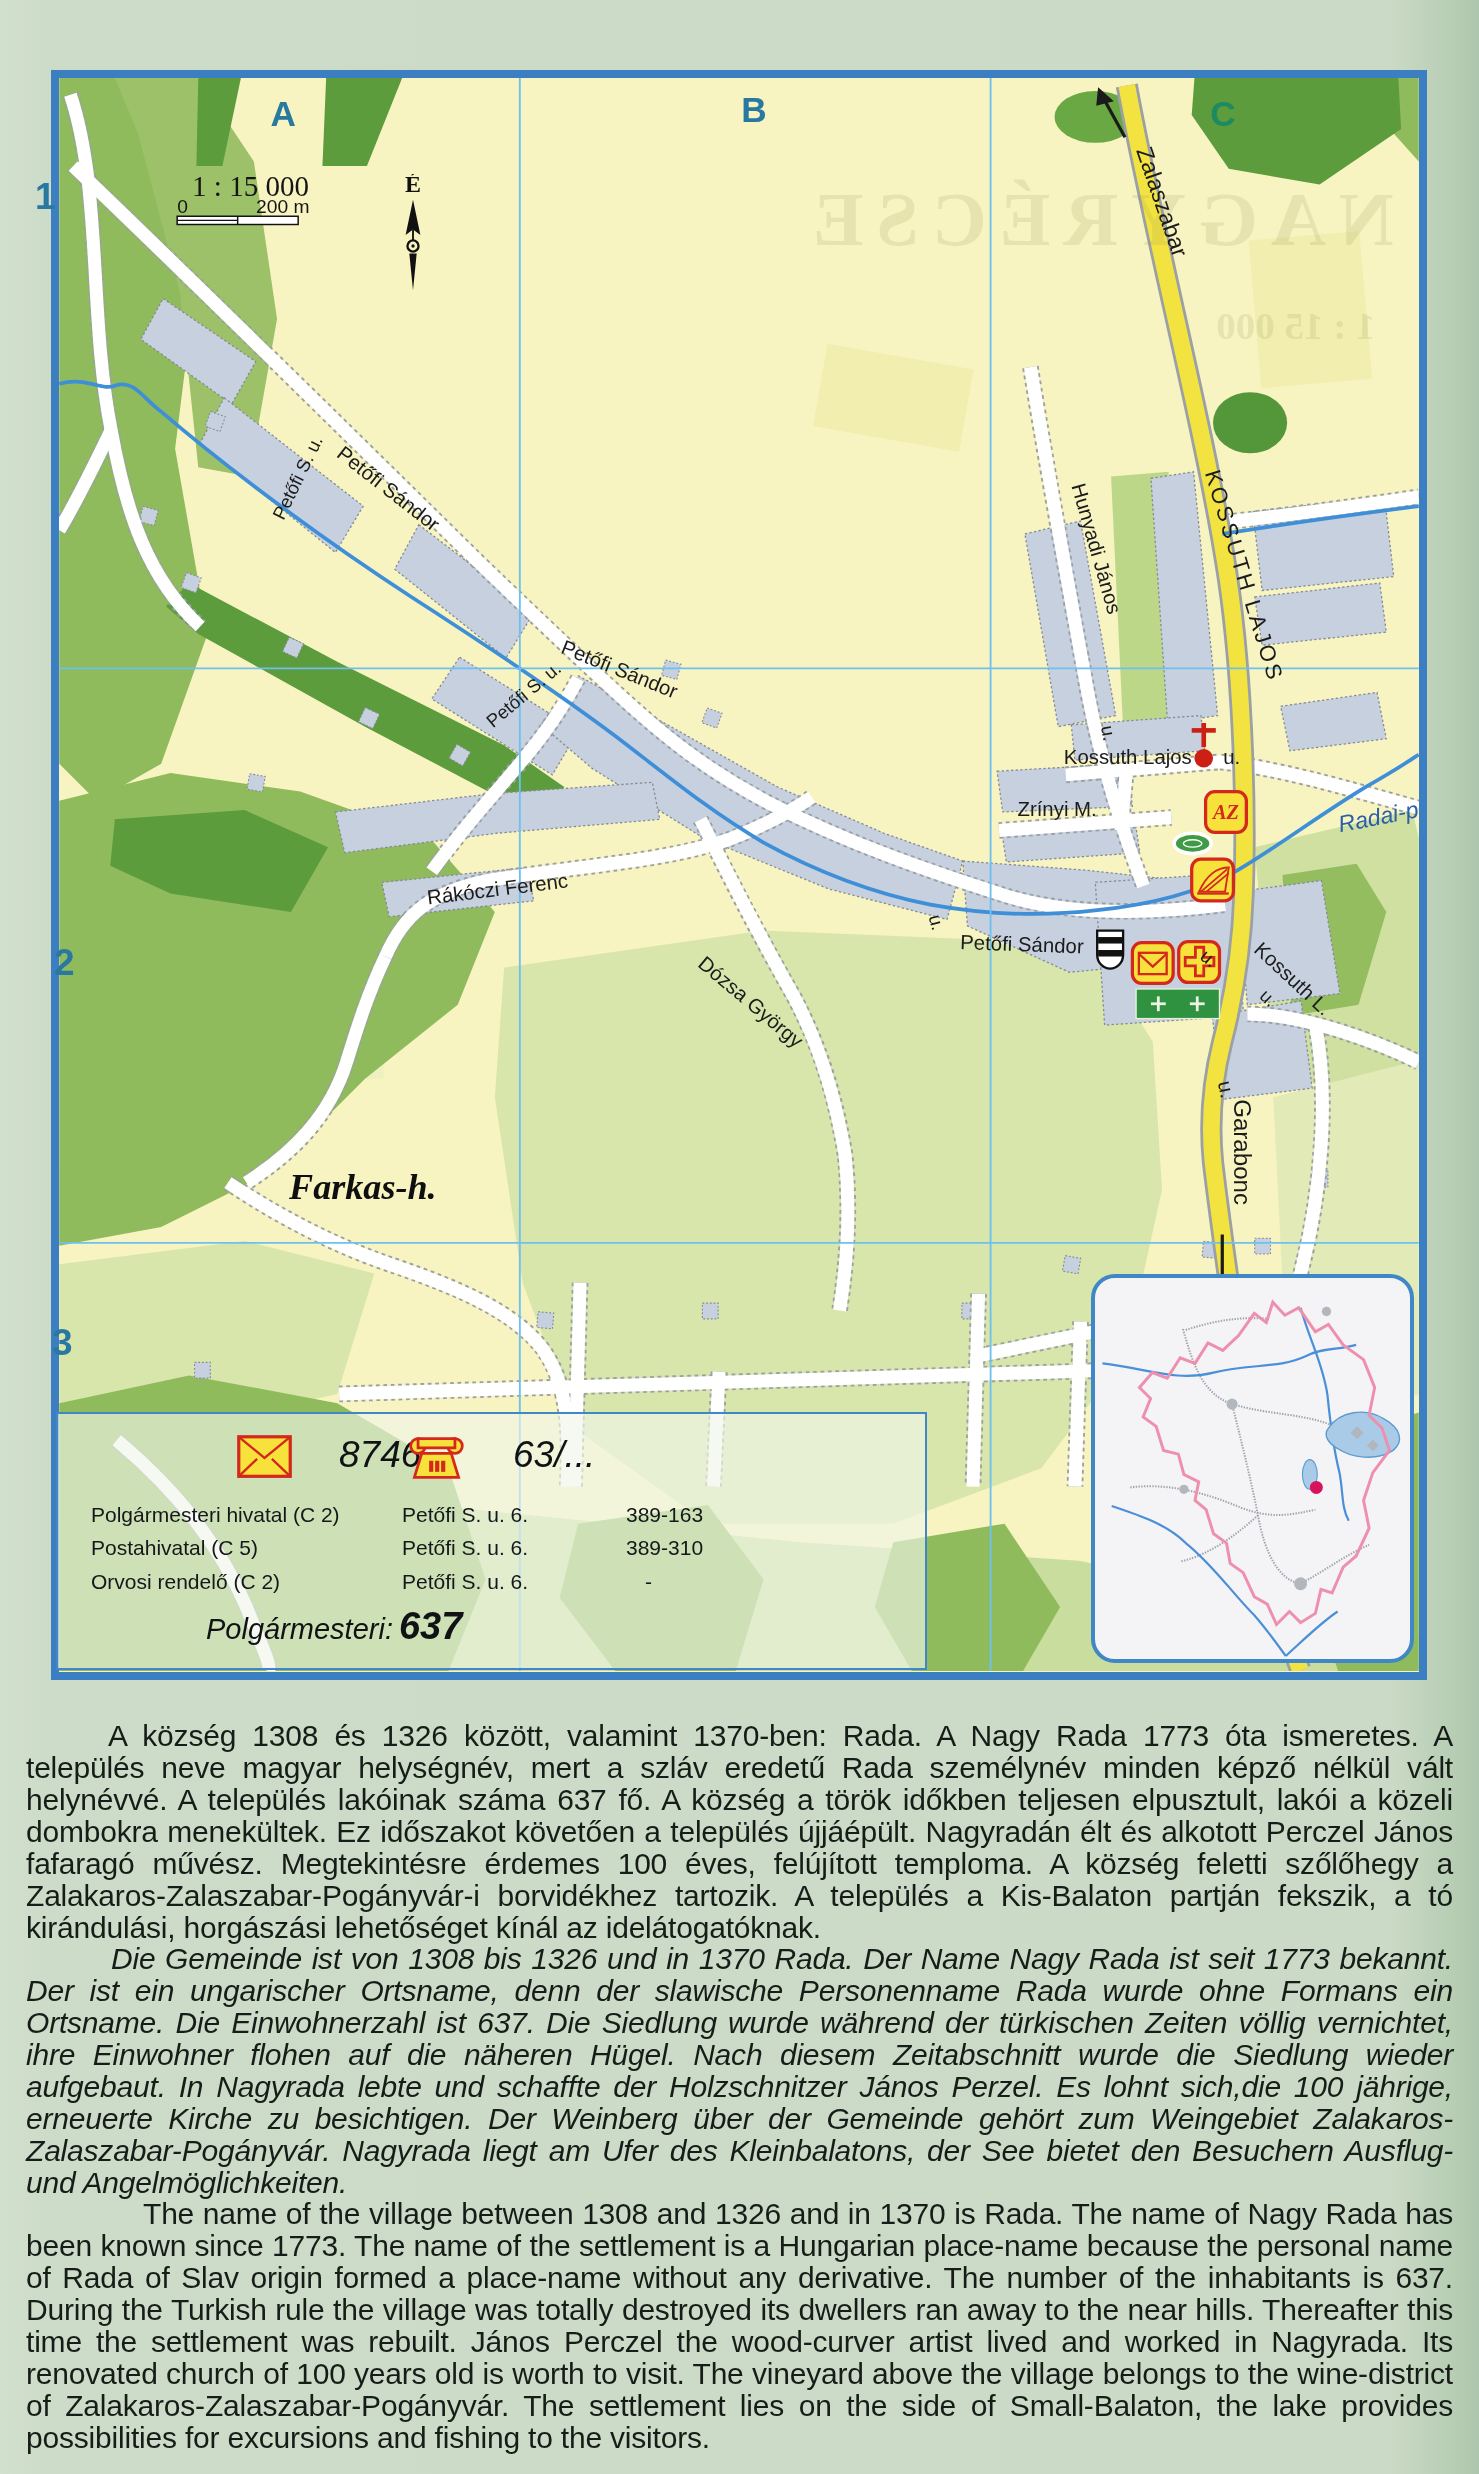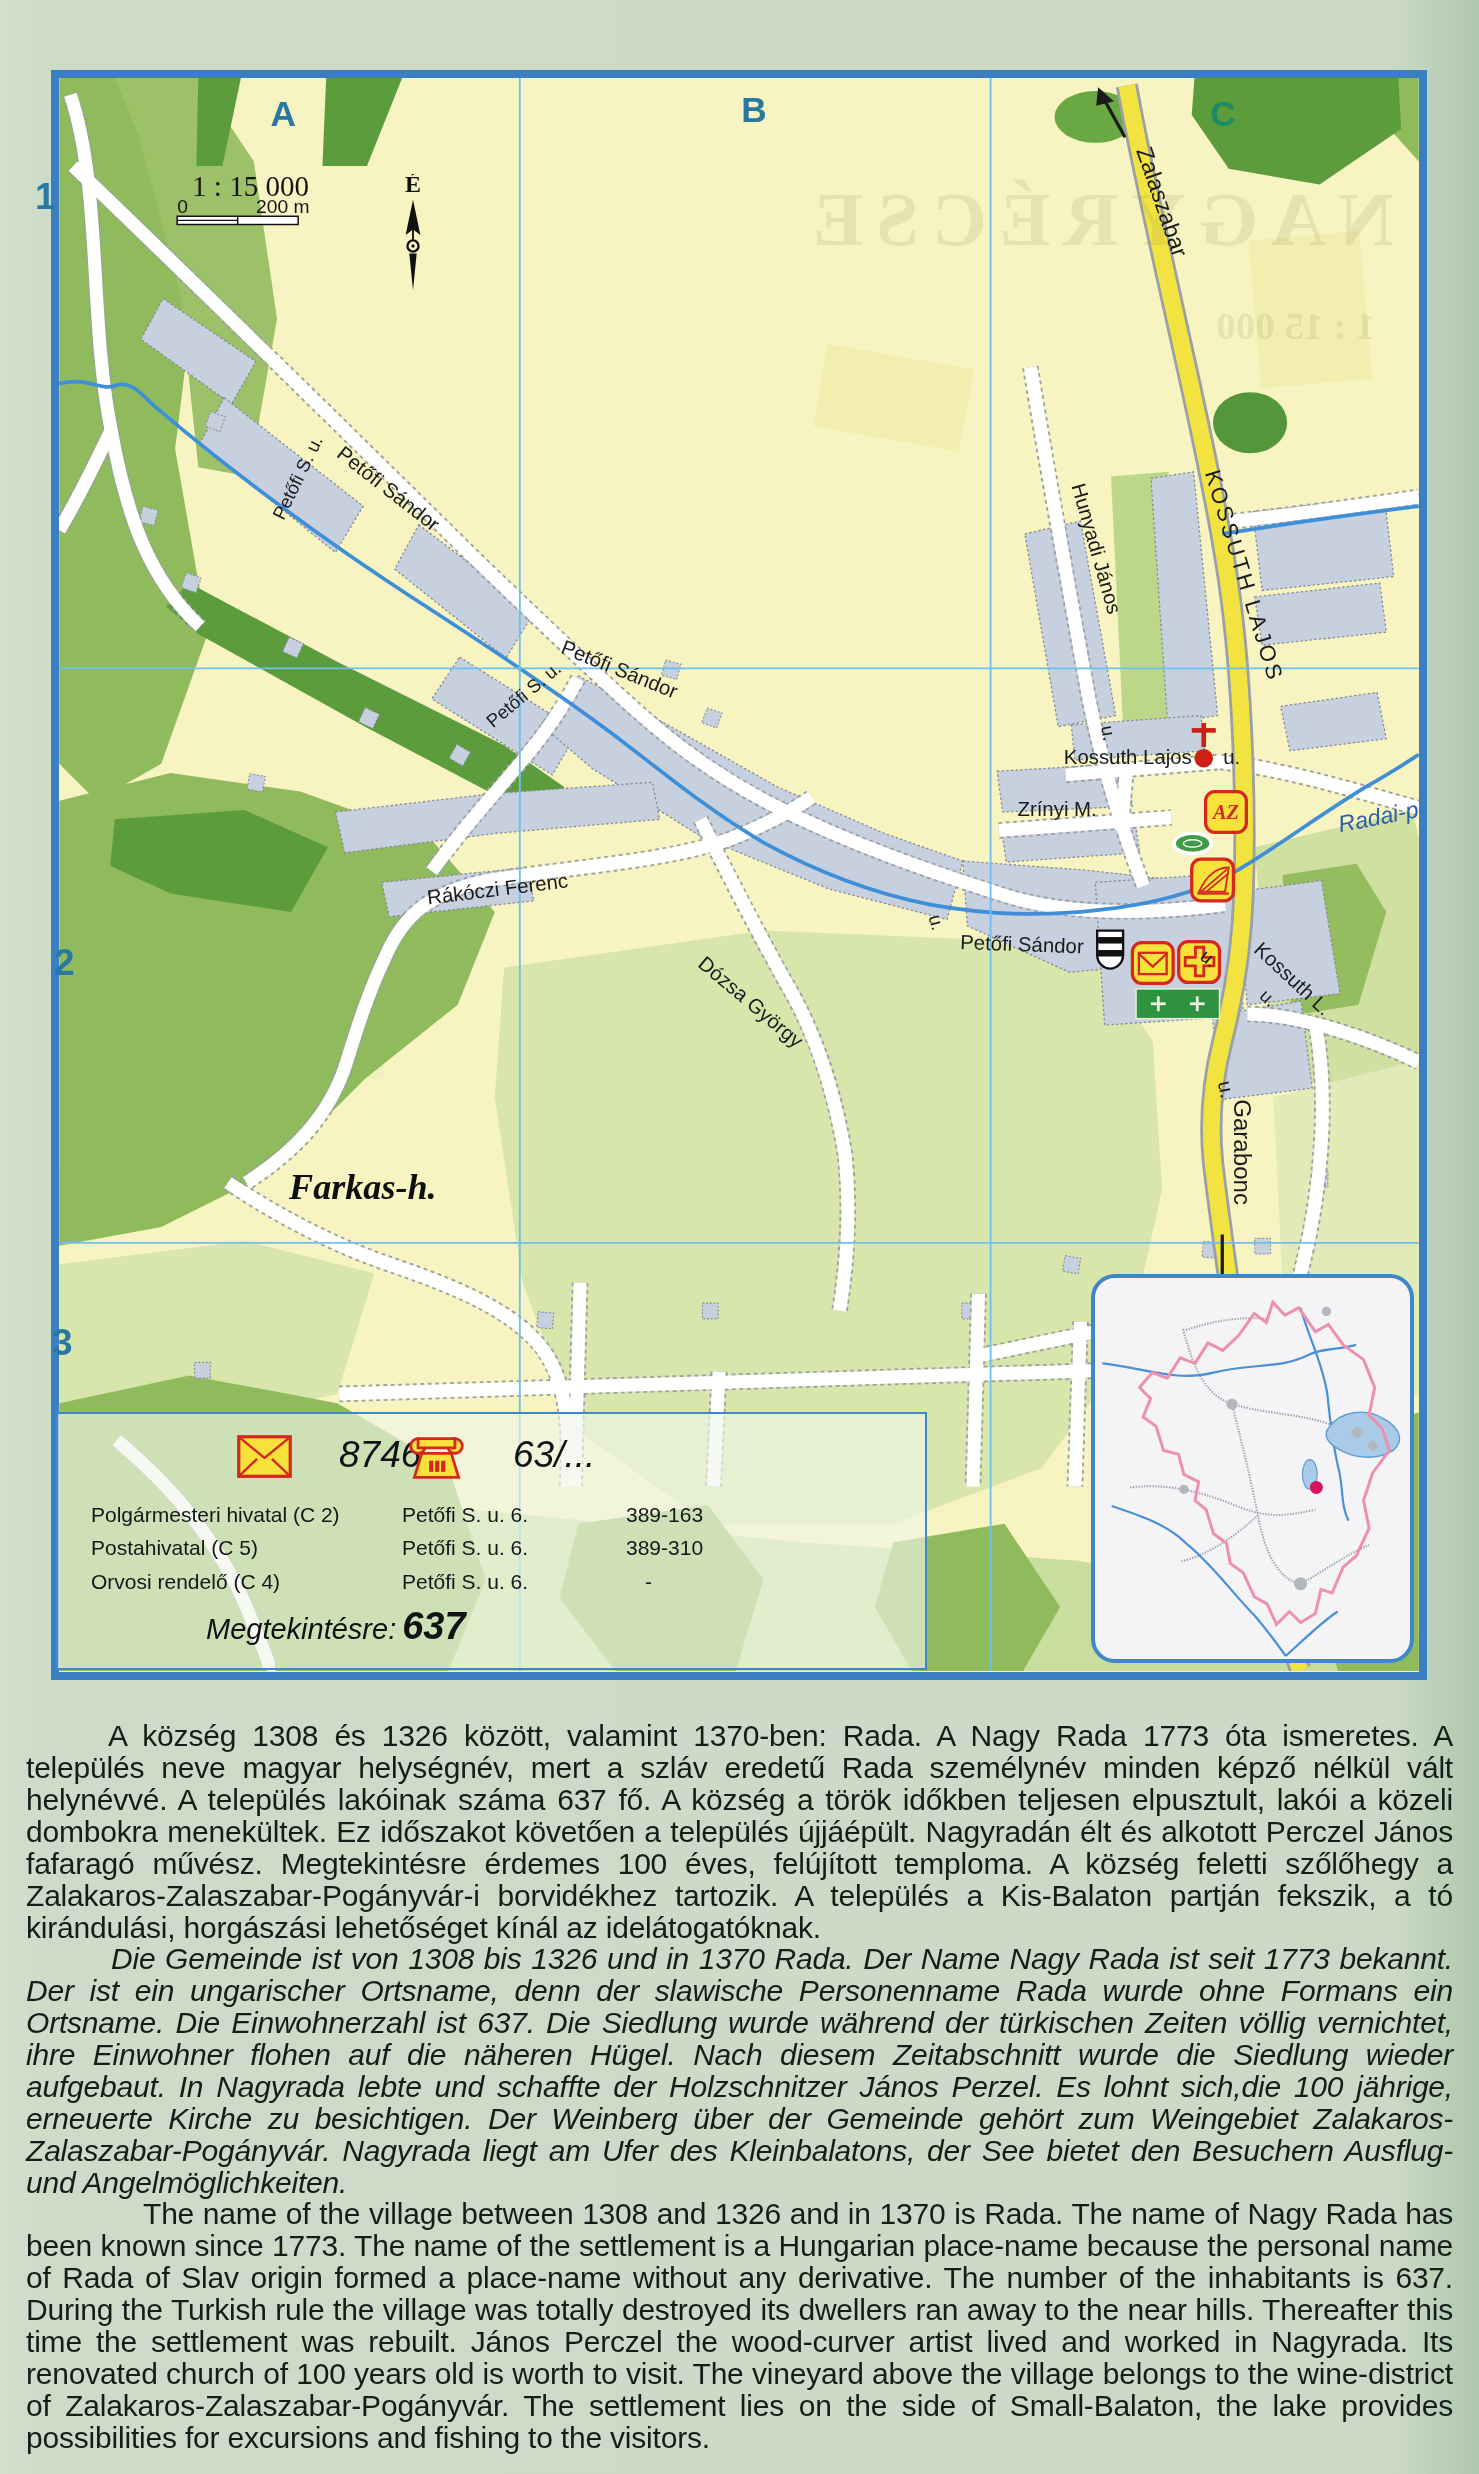--- a/index.html
+++ b/index.html
@@ -332,26 +332,26 @@
       <rect x="37" y="30" width="4.5" height="12" fill="#d4281c"></rect>
     </svg>
     <div class="num" style="left:419px;top:20.4px;">63/...</div>
 
     <div class="lrow" style="left:33px;top:89px;">Polgármesteri hivatal (C 2)</div>
     <div class="lrow" style="left:344px;top:89px;">Petőfi S. u. 6.</div>
     <div class="lrow" style="left:568px;top:89px;">389-163</div>
     <div class="lrow" style="left:33px;top:122px;">Postahivatal (C 5)</div>
     <div class="lrow" style="left:344px;top:122px;">Petőfi S. u. 6.</div>
     <div class="lrow" style="left:568px;top:122px;">389-310</div>
-    <div class="lrow" style="left:33px;top:156px;">Orvosi rendelő (C 4)</div>
+    <div class="lrow" style="left:33px;top:156px;">Orvosi rendelő (C 2)</div>
     <div class="lrow" style="left:344px;top:156px;">Petőfi S. u. 6.</div>
     <div class="lrow" style="left:587px;top:156px;">-</div>
 
     <div class="pop">
-      <span>Megtekintésre:</span><b>637</b>
+      <span>Polgármesteri:</span><b>637</b>
     </div>
   </div>
 
   <div class="inset">
     <svg width="313" height="380" viewBox="0 0 338 410" xmlns="http://www.w3.org/2000/svg">
       <g fill="none" stroke="#a0a4ab" stroke-width="2.2" stroke-dasharray="1.5 1.5">
         <path d="M95,55 C105,90 115,125 148,136 C188,148 228,146 258,160"></path>
         <path d="M148,136 C158,176 168,216 176,256 C183,296 198,326 222,330"></path>
         <path d="M38,226 C78,221 118,231 158,248 C190,260 210,256 238,250"></path>
         <path d="M222,330 C248,316 272,298 296,288"></path>

